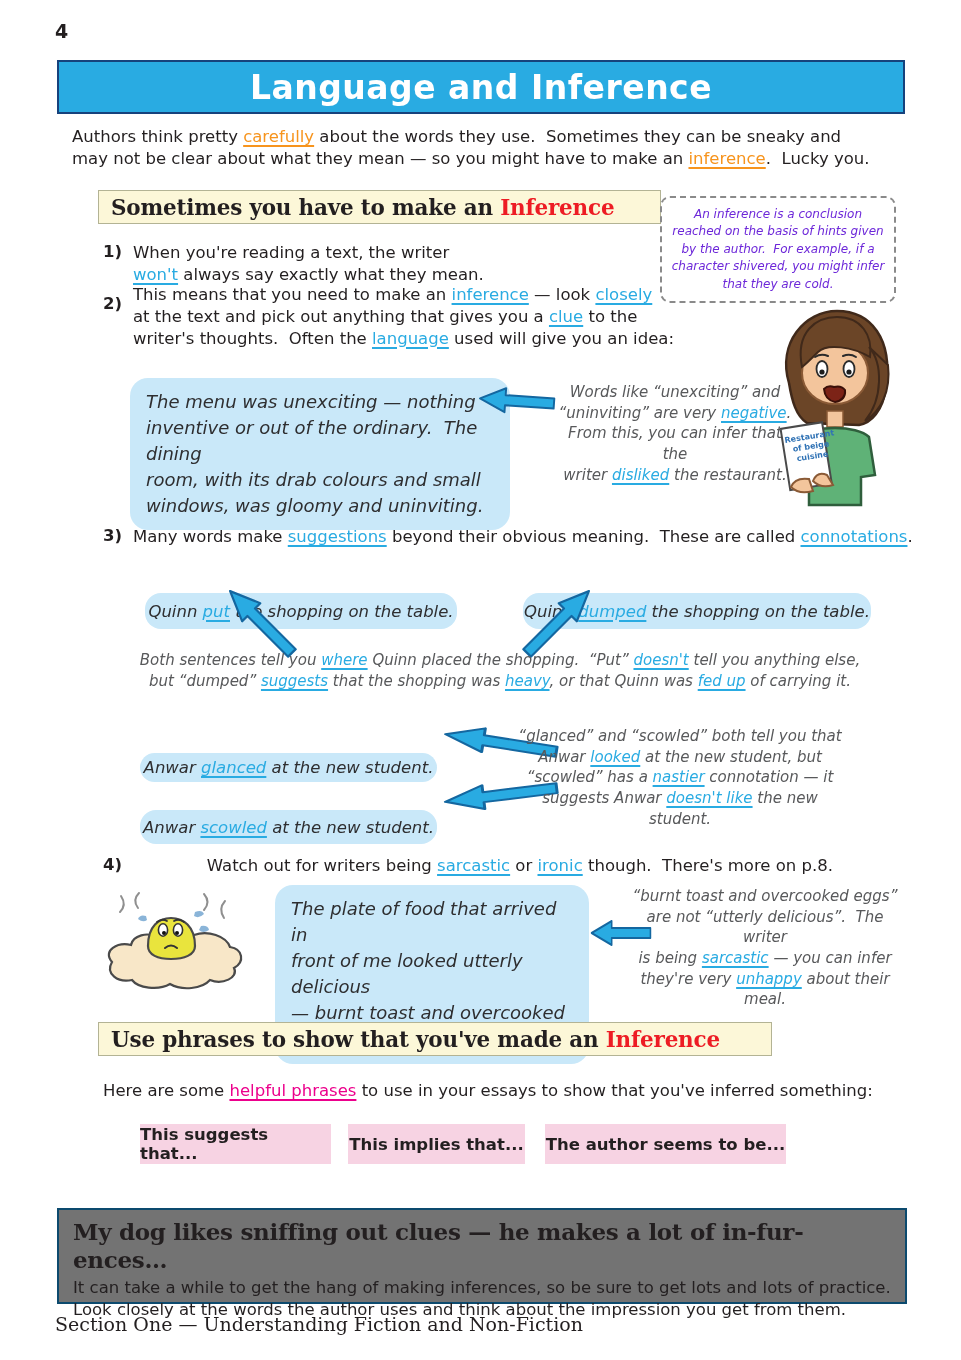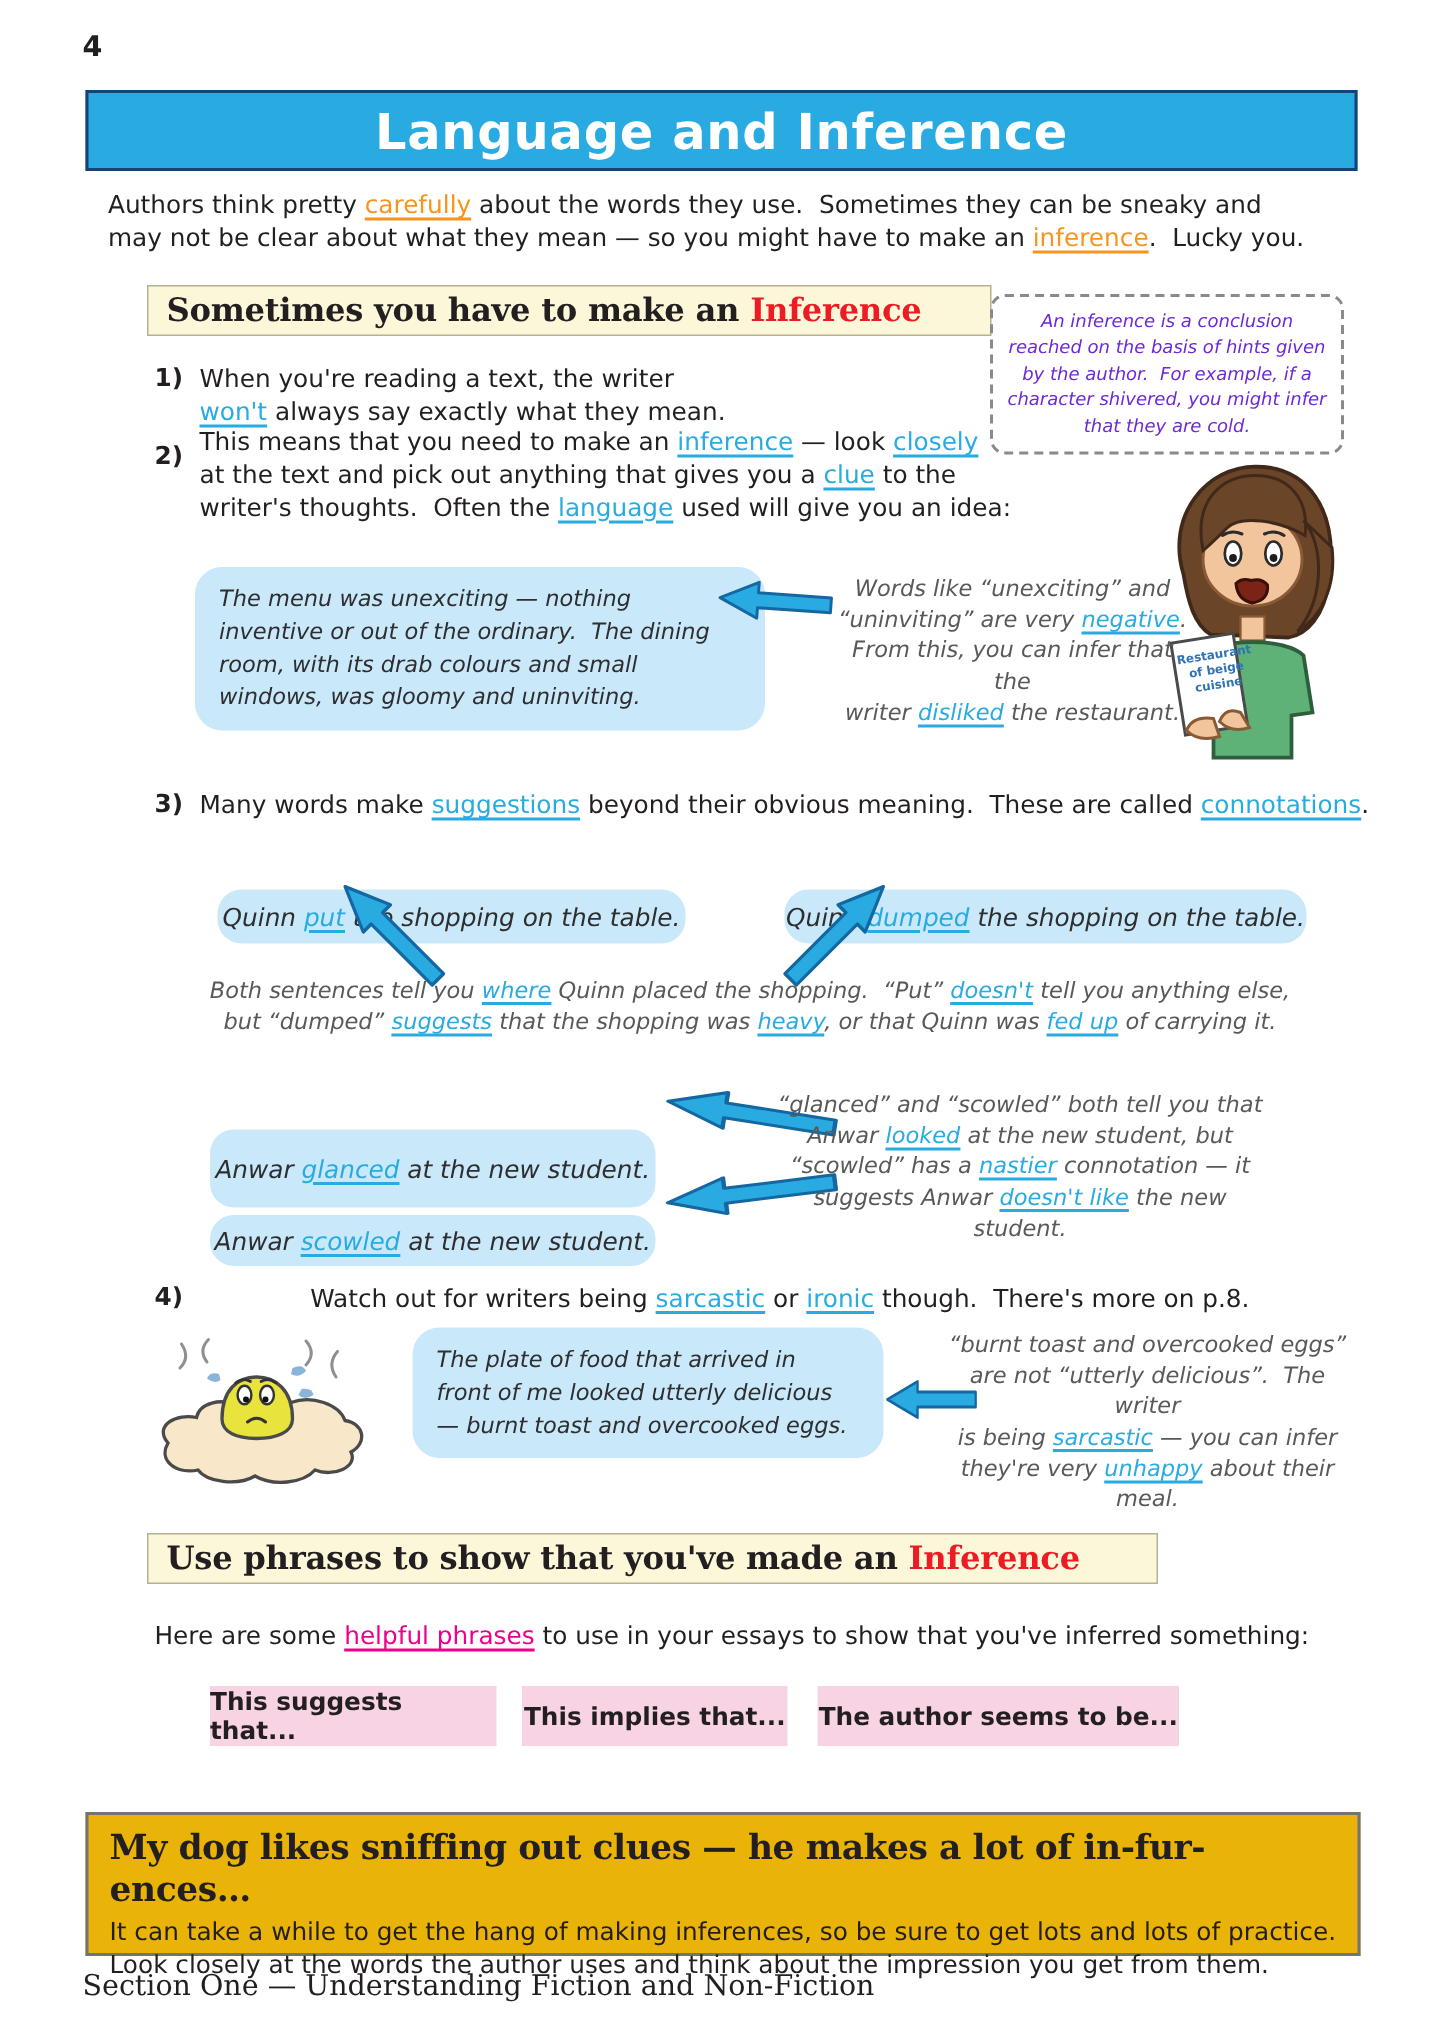--- a/index.html
+++ b/index.html
@@ -20,31 +20,31 @@
 
   .hbox{background:#fcf7d8;border:1px solid #b3b394;display:flex;align-items:center;
         font-family:"DejaVu Serif",serif;font-weight:700;font-size:21.5px;
         padding:0 12px;letter-spacing:-0.2px;margin-left:23px;}
 
   .note-bubble{border:2px dashed #8a8a8a;border-radius:10px;
         color:#6d28d9;font-style:italic;font-size:12px;line-height:1.45;
         text-align:center;display:flex;align-items:center;justify-content:center;
         padding:4px 8px;}
 
-  .boxblue{background:#c9e8f9;border-radius:18px;font-style:italic;font-size:15px;
+  .boxblue{background:#c9e8f9;border-radius:18px;font-style:italic;font-size:18px;
         line-height:1.45;color:#2e2e30;padding:11px 16px;}
   .boxblue-pill{background:#c9e8f9;border-radius:16px;font-style:italic;font-size:16.5px;
         color:#2e2e30;display:flex;align-items:center;justify-content:center;margin-top:28px;}
 
   .hand{color:#58595b;font-style:italic;font-size:15px;line-height:1.38;text-align:center;}
 
   .pinkbox{background:#f7d3e3;display:flex;align-items:center;justify-content:center;
         font-weight:700;font-size:16.5px;}
 
-  .joke-box{border:2px solid #737373;background:#eab308;padding:8px 14px 0 14px;}
+  .joke-box{border:2px solid #0c4a6e;background:#737373;padding:8px 14px 0 14px;}
   .joke-title{font-family:"DejaVu Serif",serif;font-weight:700;font-size:23px;
         letter-spacing:-0.3px;line-height:1.2;}
   .joke-body{font-size:16.5px;line-height:1.35;margin-top:4px;}
 
   .footer-txt{font-family:"DejaVu Serif",serif;font-size:19px;color:#231f20;}
 
   .seg-blue{color:#29abe2;text-decoration:underline;text-decoration-thickness:1.5px;text-underline-offset:3px;}
   .seg-orange{color:#f7941d;text-decoration:underline;text-decoration-thickness:1.5px;text-underline-offset:3px;}
   .seg-red{color:#ed1c24;}
   .seg-pink{color:#ec008c;text-decoration:underline;text-decoration-thickness:1.5px;text-underline-offset:3px;}
@@ -145,21 +145,21 @@
   </div>
   <div class="abs arrow" style="left:512px;top:606px;transform:scaleX(-1) rotate(45deg);">
     <svg width="92" height="32" viewBox="0 0 80 30" preserveAspectRatio="none">
       <polygon points="2,15 28,3 28,10 78,10 78,20 28,20 28,27" fill="#29abe2" stroke="#1467a0" stroke-width="2" stroke-linejoin="round"></polygon>
     </svg>
   </div>
 
   <div class="abs hand pre" style="left:120px;top:650px;width:760px;"><span>Both sentences tell you </span><span class="seg-blue">where</span><span> Quinn placed the shopping.  “Put” </span><span class="seg-blue">doesn't</span><span> tell you anything else,
 but “dumped” </span><span class="seg-blue">suggests</span><span> that the shopping was </span><span class="seg-blue">heavy</span><span>, or that Quinn was </span><span class="seg-blue">fed up</span><span> of carrying it.</span></div>
 
-  <div class="abs boxblue-pill" style="left:140px;top:725px;width:297px;height:52px;">
+  <div class="abs boxblue-pill" style="left:140px;top:725px;width:297px;height:29px;">
     <span class="pre"><span>Anwar </span><span class="seg-blue">glanced</span><span> at the new student.</span></span>
   </div>
   <div class="abs boxblue-pill" style="left:140px;top:782px;width:297px;height:34px;">
     <span class="pre"><span>Anwar </span><span class="seg-blue">scowled</span><span> at the new student.</span></span>
   </div>
 
   <div class="abs arrow" style="left:442px;top:728px;transform:rotate(9deg);">
     <svg width="118" height="30" viewBox="0 0 80 30" preserveAspectRatio="none">
       <polygon points="2,15 28,3 28,10 78,10 78,20 28,20 28,27" fill="#29abe2" stroke="#1467a0" stroke-width="2" stroke-linejoin="round"></polygon>
     </svg>

